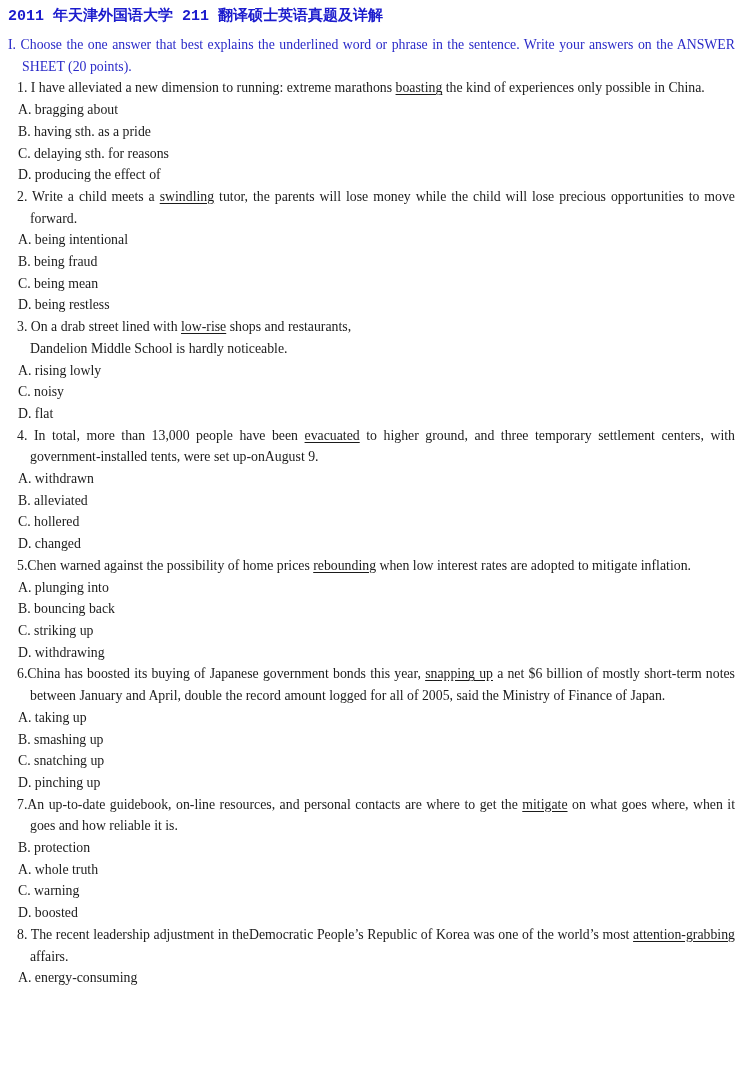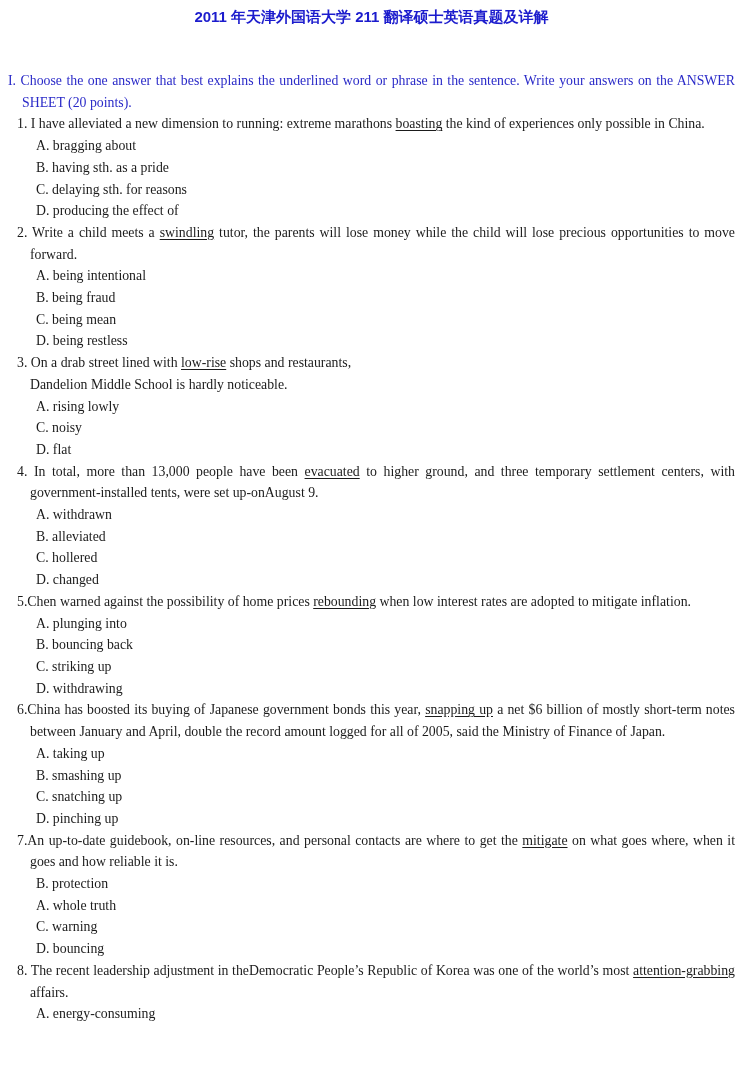--- a/index.html
+++ b/index.html
@@ -13,27 +13,26 @@
     width:744px;
     height:1090px;
     overflow:hidden;
     font-family:"Liberation Serif", serif;
     font-size:13.8px;
     line-height:21.7px;
     color:var(--body-text);
     padding:7px 9px 0 8px;
   }
   .doc-title{
-    font-family:Liberation Sans, sans-serif;
+    font-family:Liberation Mono, monospace;
     font-weight:bold;
     font-size:15px;
     line-height:20px;
-    text-align:center;
     color:var(--title-blue);
-    margin-bottom:43px;
+    margin-bottom:7px;
   }
   .instruction{
     color:var(--instruction-blue);
     text-align:justify;
     padding-left:14px;
     text-indent:-14px;
   }
   .question .stem{
     text-align:justify;
     padding-left:22px;
@@ -41,21 +40,21 @@
   }
   .stem-line2{
     display:block;
     text-indent:0;
   }
   .underlined{
     text-decoration:underline;
     text-underline-offset:2px;
   }
   .option{
-    margin-left:28px;
+    margin-left:10px;
   }
 </style>
 </head>
 <body>
 
 <div class="doc-title">2011 年天津外国语大学 211 翻译硕士英语真题及详解</div>
 
 <p class="instruction">I. Choose the one answer that best explains the underlined word or phrase in the sentence. Write your answers on the ANSWER SHEET (20 points).</p>
 
 <div class="question">
@@ -103,19 +102,19 @@
   <p class="option">B. smashing up</p>
   <p class="option">C. snatching up</p>
   <p class="option">D. pinching up</p>
 </div>
 
 <div class="question">
   <p class="stem"><span>7.</span><span>An up-to-date guidebook, on-line resources, and personal contacts are where to get the </span><span class="underlined">mitigate</span><span> on what goes where, when it goes and how reliable it is.</span></p>
   <p class="option">B. protection</p>
   <p class="option">A. whole truth</p>
   <p class="option">C. warning</p>
-  <p class="option">D. bouncing</p>
+  <p class="option">D. boosted</p>
 </div>
 
 <div class="question">
   <p class="stem"><span>8. </span><span>The recent leadership adjustment in theDemocratic People’s Republic of Korea was one of the world’s most </span><span class="underlined">attention-grabbing</span><span> affairs.</span></p>
   <p class="option">A. energy-consuming</p>
 </div>
 
 </body></html>

